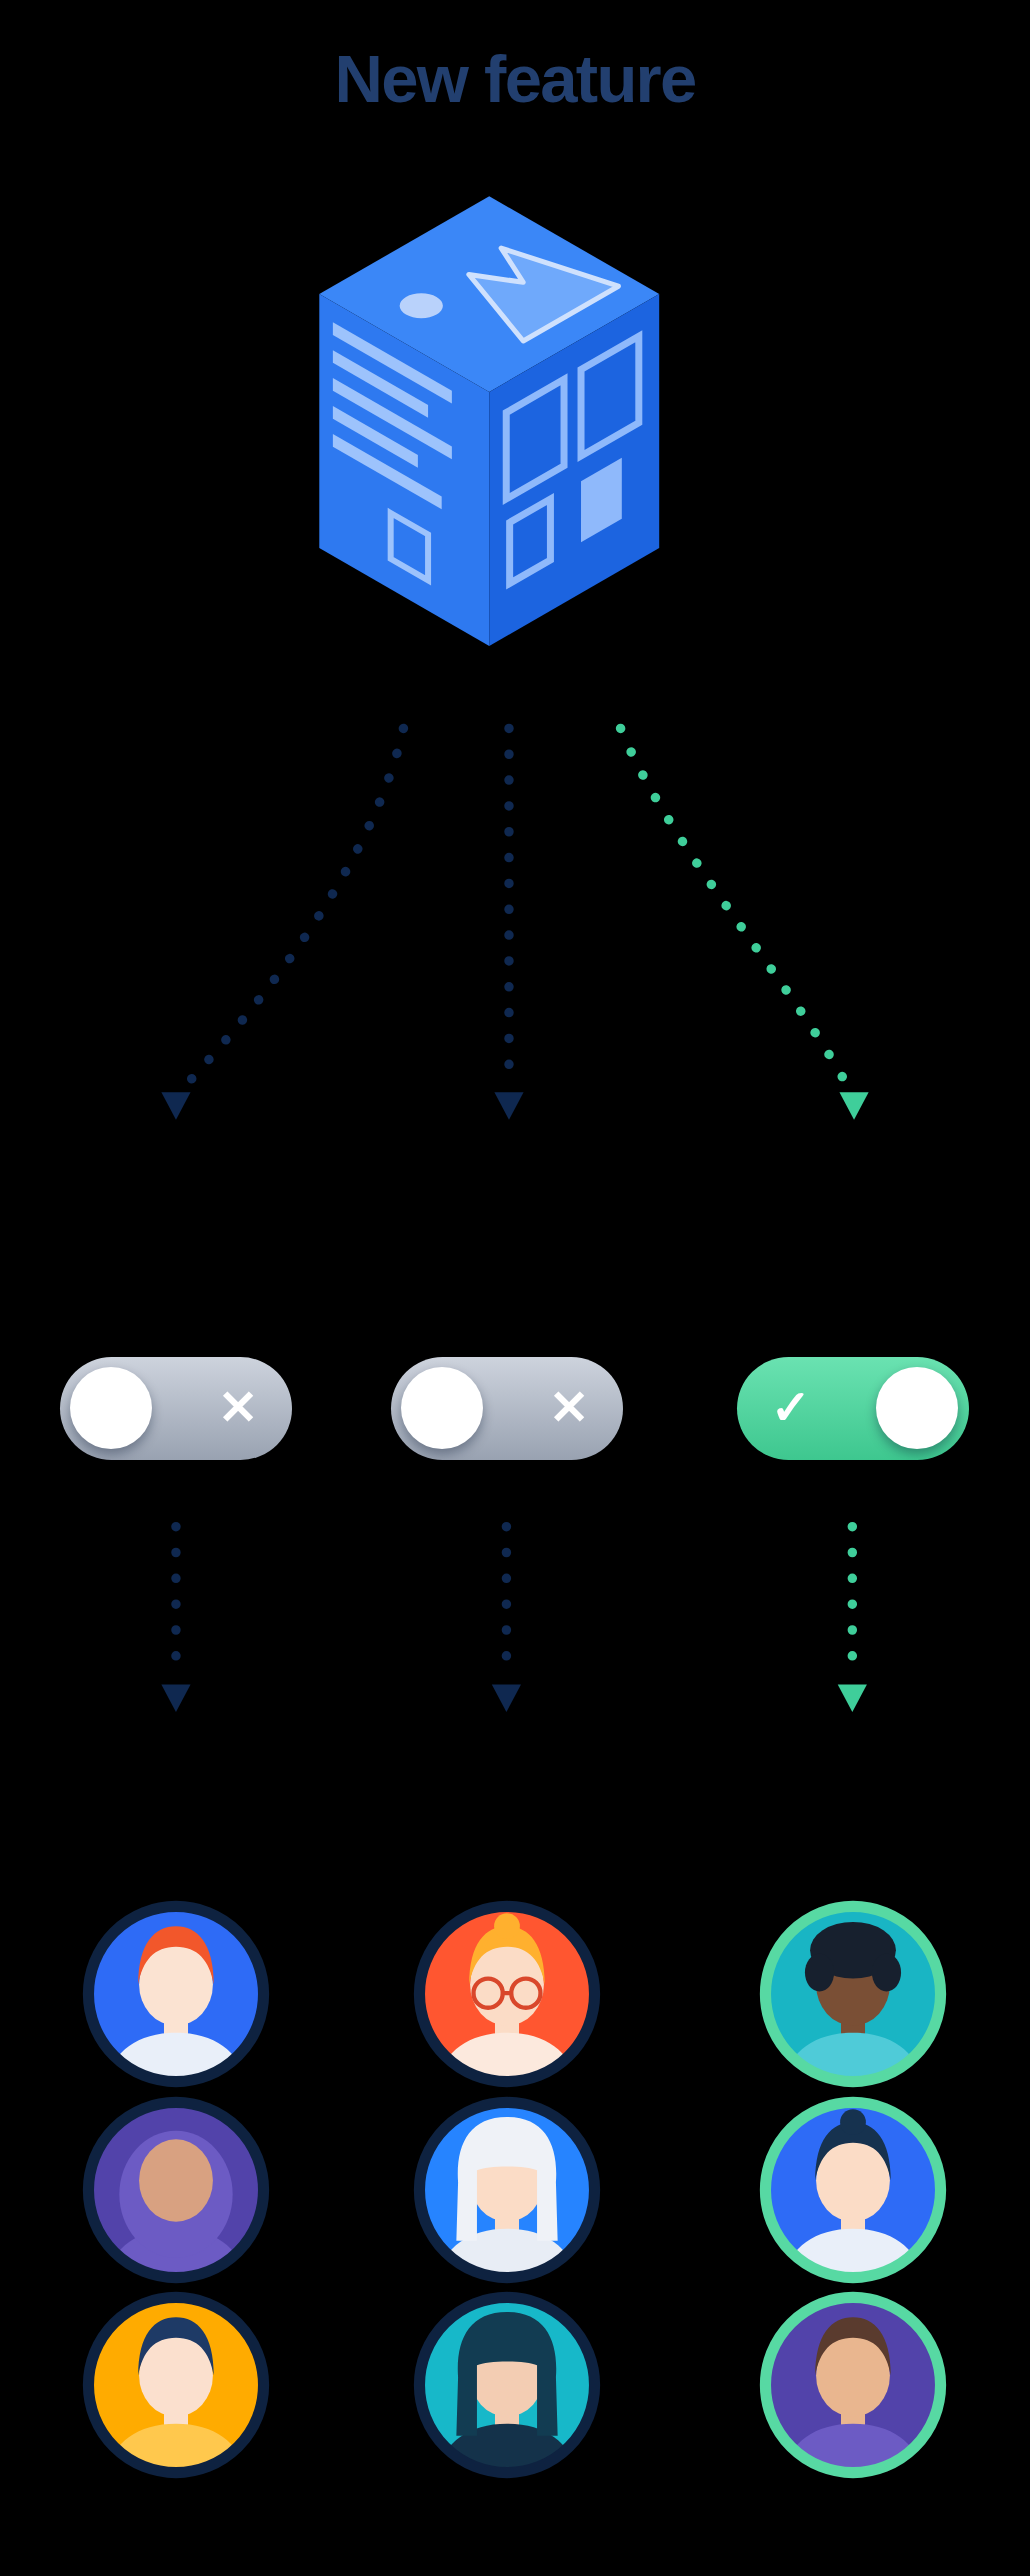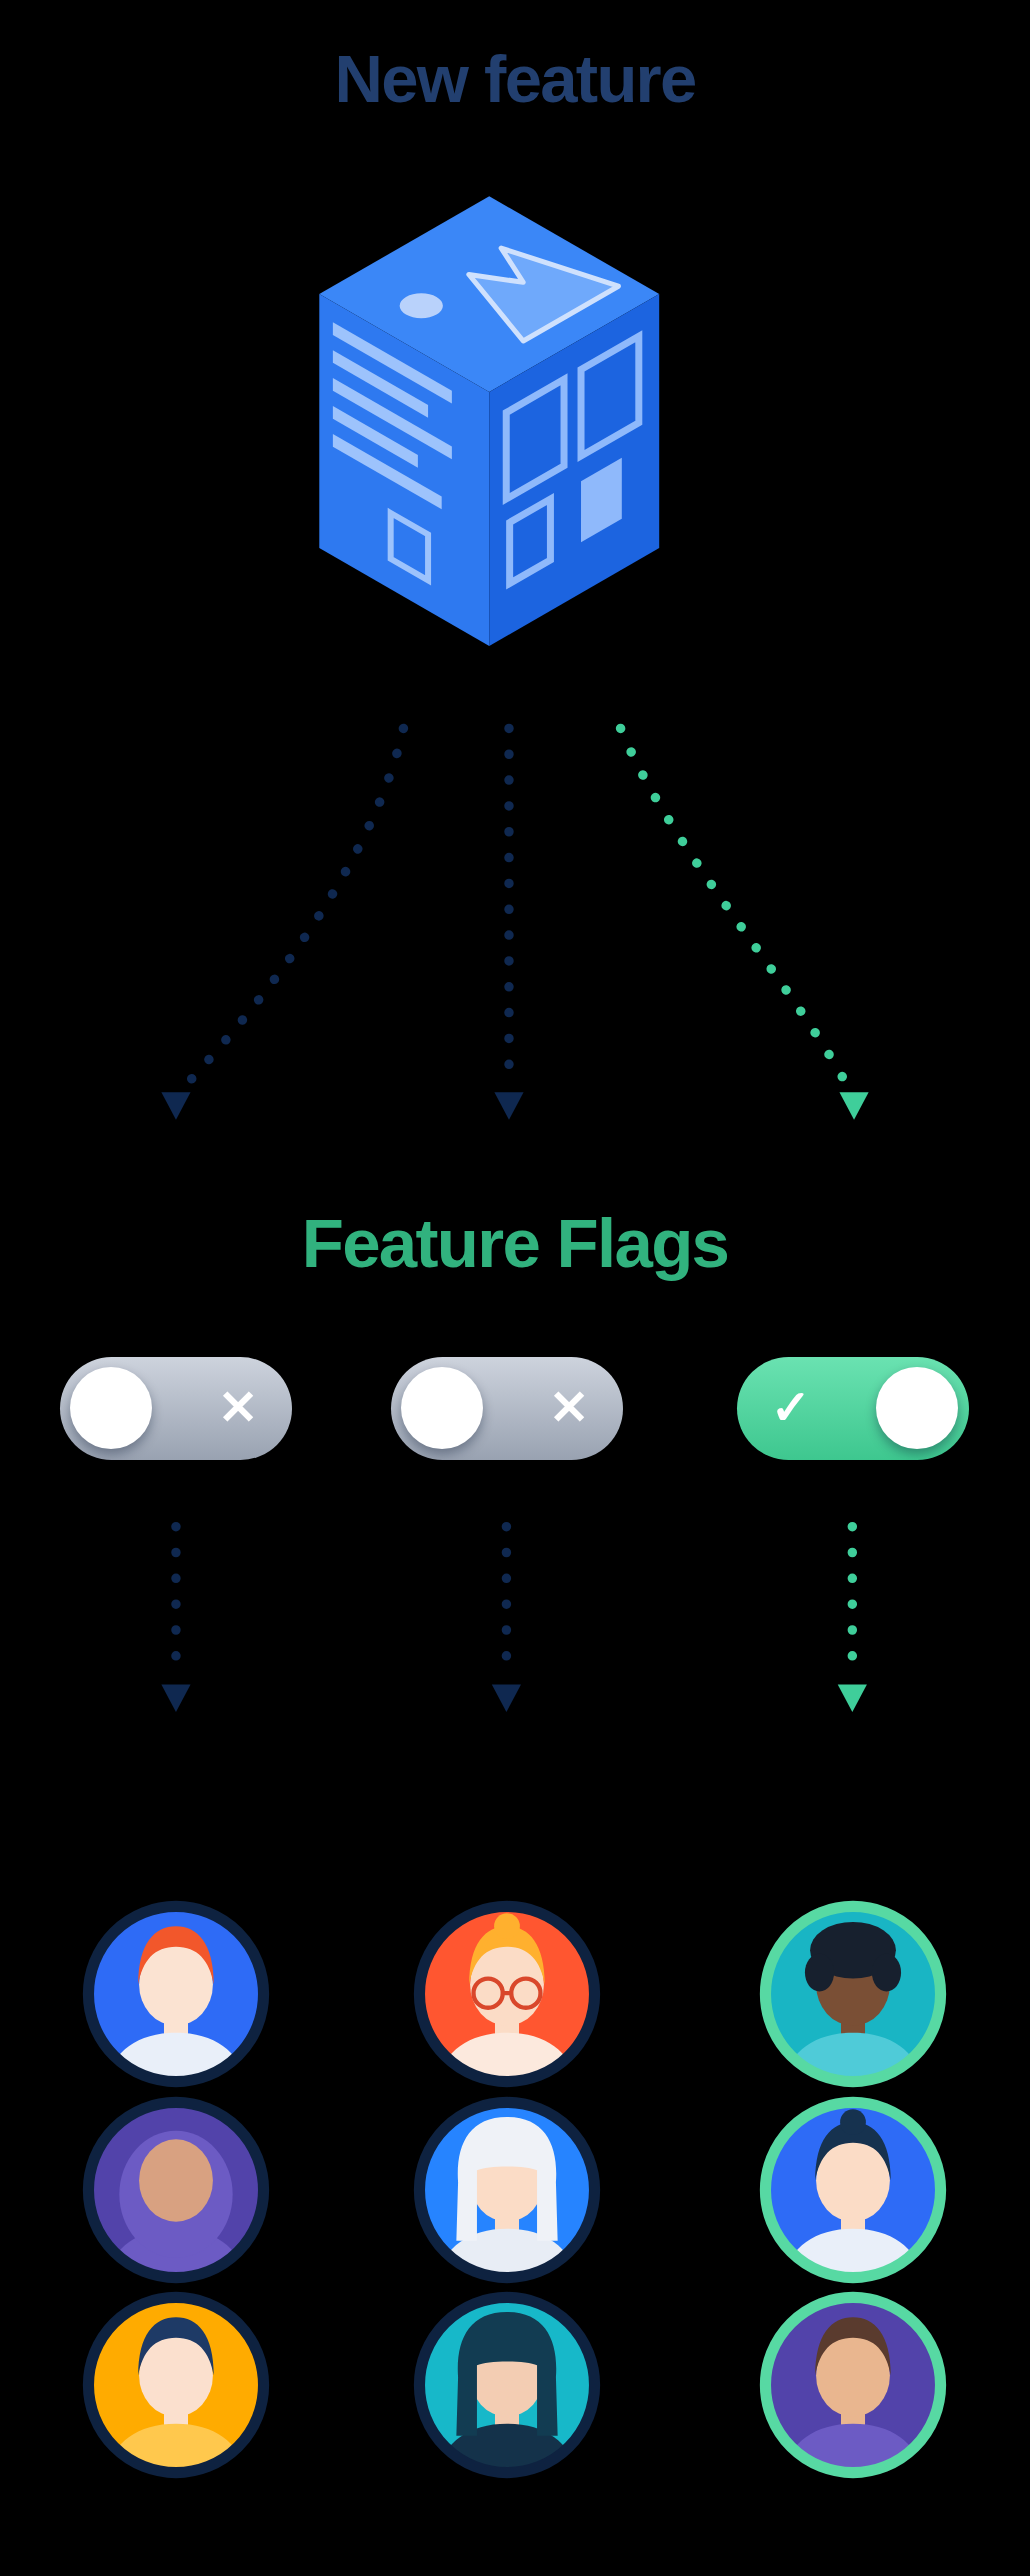--- a/index.html
+++ b/index.html
@@ -85,21 +85,20 @@
     <g fill="none" stroke-linecap="round" stroke-width="11" stroke-dasharray="0.1 30">
       <path d="M 205 1778 L 205 1932" stroke="#0F2850"></path>
       <path d="M 590 1778 L 590 1932" stroke="#0F2850"></path>
       <path d="M 993 1778 L 993 1932" stroke="#3FCE9A"></path>
     </g>
     <polygon points="188,1962 222,1962 205,1994" fill="#0F2850"></polygon>
     <polygon points="573,1962 607,1962 590,1994" fill="#0F2850"></polygon>
     <polygon points="976,1962 1010,1962 993,1994" fill="#3FCE9A"></polygon>
   </svg>
 
-  <h1 class="title" id="title-feature-flags" style="color: rgb(49, 178, 126);">Feature Flags</h1>
 
   <div id="toggles">
       <div class="toggle off" style="left: 60px;">
         <span class="knob"></span>
         <span class="toggle-icon">✕</span>
       </div>
       <div class="toggle off" style="left: 391px;">
         <span class="knob"></span>
         <span class="toggle-icon">✕</span>
       </div>

